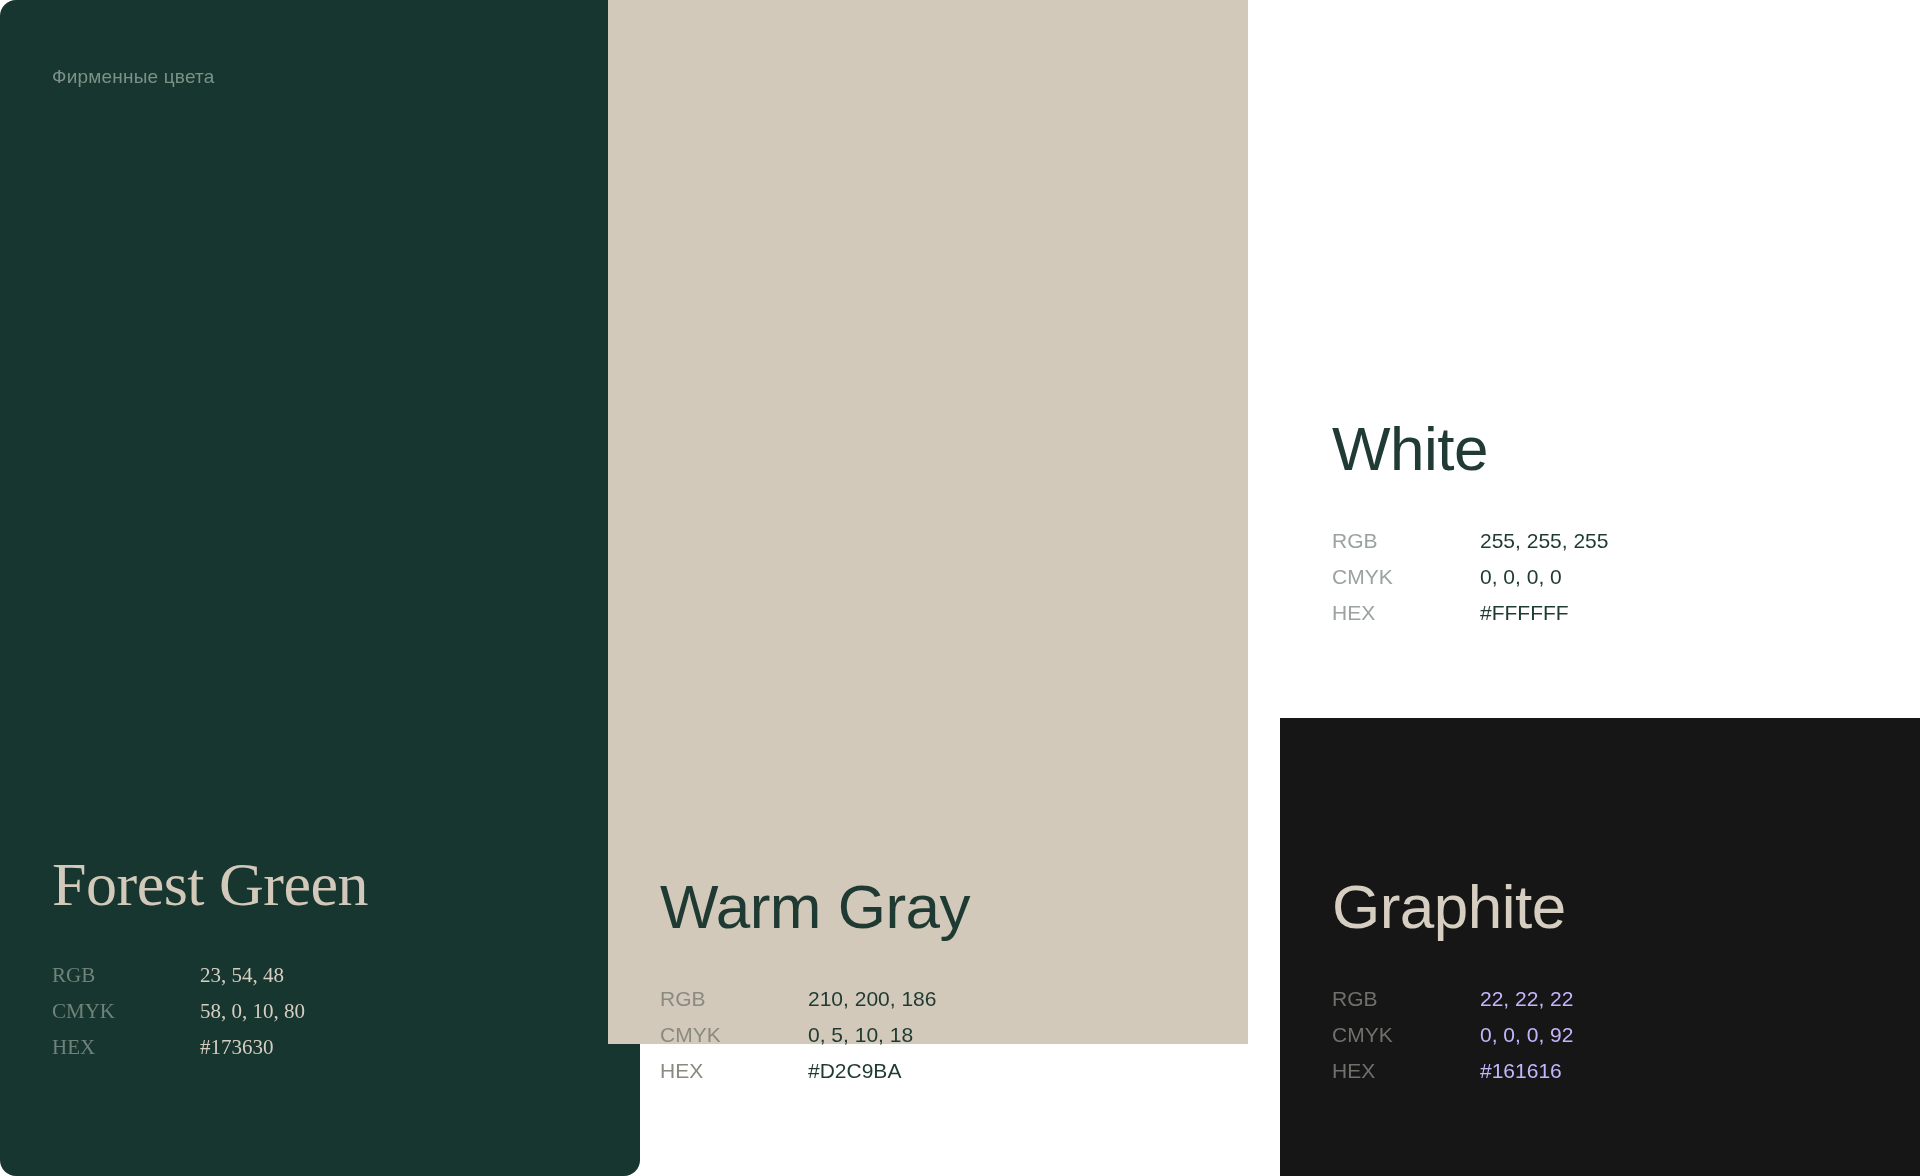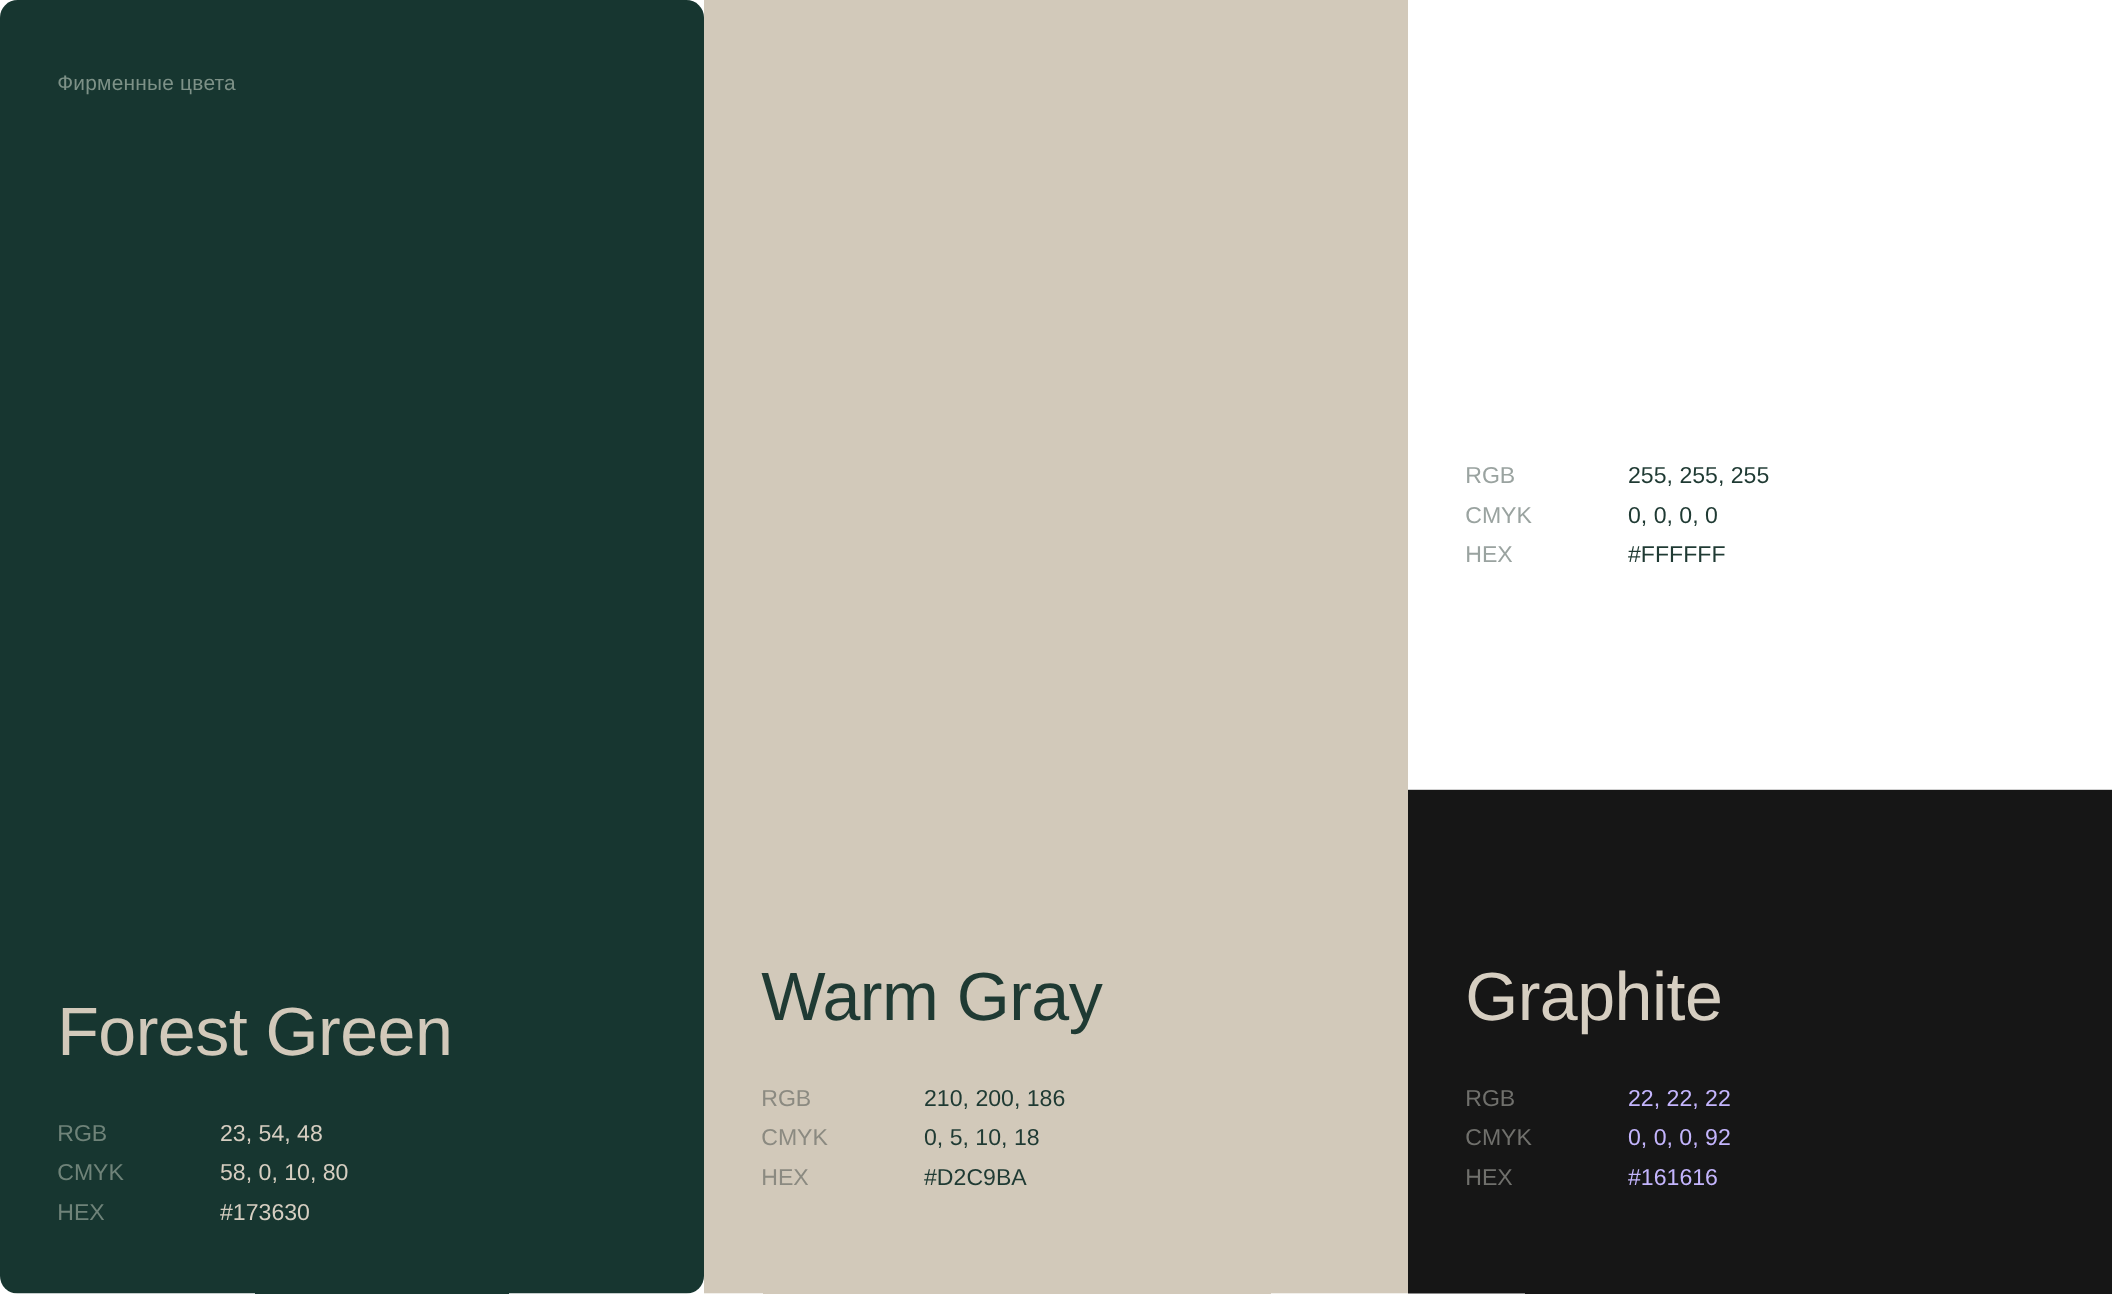--- a/index.html
+++ b/index.html
@@ -12,39 +12,39 @@
   }
   .stage {
     position:relative;
     width:1920px; height:1176px;
   }
 
   
   .panel { position:absolute; }
 
   .panel-forest   { left:0;    top:0;   width:640px;  height:1176px; background:#173630;border-radius:16px; }
-  .panel-warmgray { left:640px; top:0;  width:640px;  height:1176px; background:#D2C9BA; }
+  .panel-warmgray { left:608px; top:0;  width:640px;  height:1044px; background:#D2C9BA; }
   .panel-white    { left:1280px; top:0; width:640px;  height:718px;  background:#FFFFFF; }
   .panel-graphite { left:1280px; top:718px; width:640px; height:516px; background:#161616; }
 
   
   .brand-header {
     position:absolute;
     left:52px; top:66px;
     font-size:19px;
     font-weight:400;
     letter-spacing:0.2px;
     color:#7d9187;
     white-space:nowrap;
   }
 
   
   .swatch-body { position:absolute; left:52px; }
 
-  .panel-forest   .swatch-body { top:908px; }
+  .panel-forest   .swatch-body { top:853px;font-family:Liberation Serif, serif; }
   .panel-warmgray .swatch-body { top:876px; left:52px; }
   .panel-white    .swatch-body { top:418px; left:52px; }
   .panel-graphite .swatch-body { top:158px; left:52px; }
 
   .swatch-title {
     font-size:62px;
     font-weight:300;
     line-height:1.0;
     letter-spacing:-0.5px;
     white-space:nowrap;
@@ -131,20 +131,21 @@
             <td class="spec-label">HEX</td>
             <td class="spec-value">#D2C9BA</td>
           </tr>
         </tbody>
       </table>
     </div>
   </section>
 
   <section class="panel panel-white">
     <div class="swatch-body">
+      <h2 class="swatch-title">White</h2>
       <table class="spec-table">
         <tbody>
           <tr>
             <td class="spec-label">RGB</td>
             <td class="spec-value">255, 255, 255</td>
           </tr>
           <tr>
             <td class="spec-label">CMYK</td>
             <td class="spec-value">0, 0, 0, 0</td>
           </tr>

